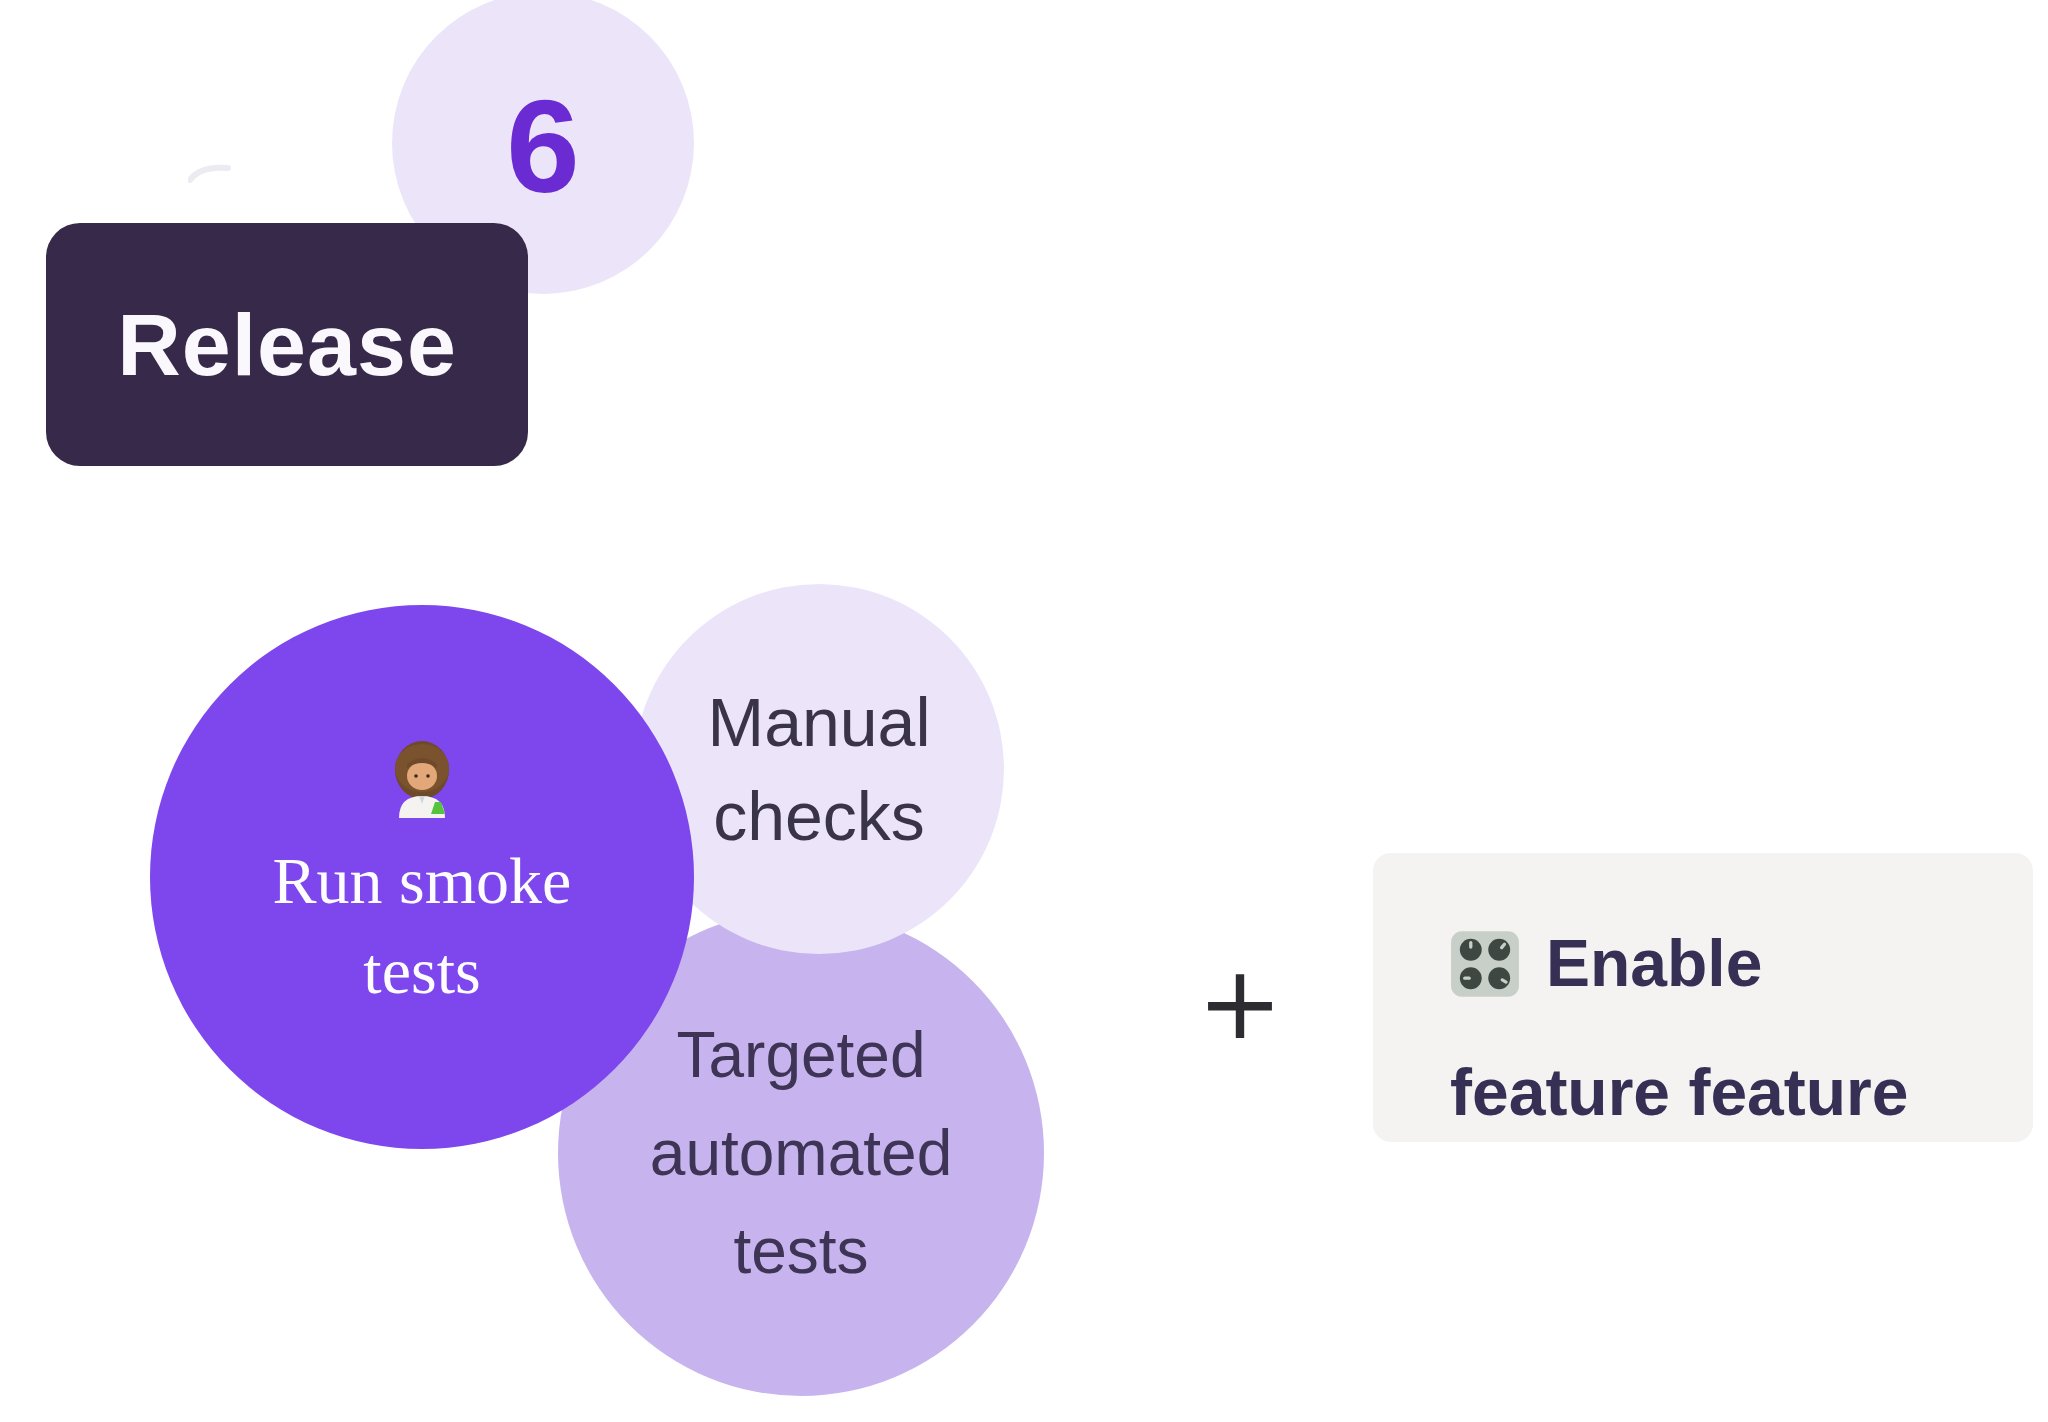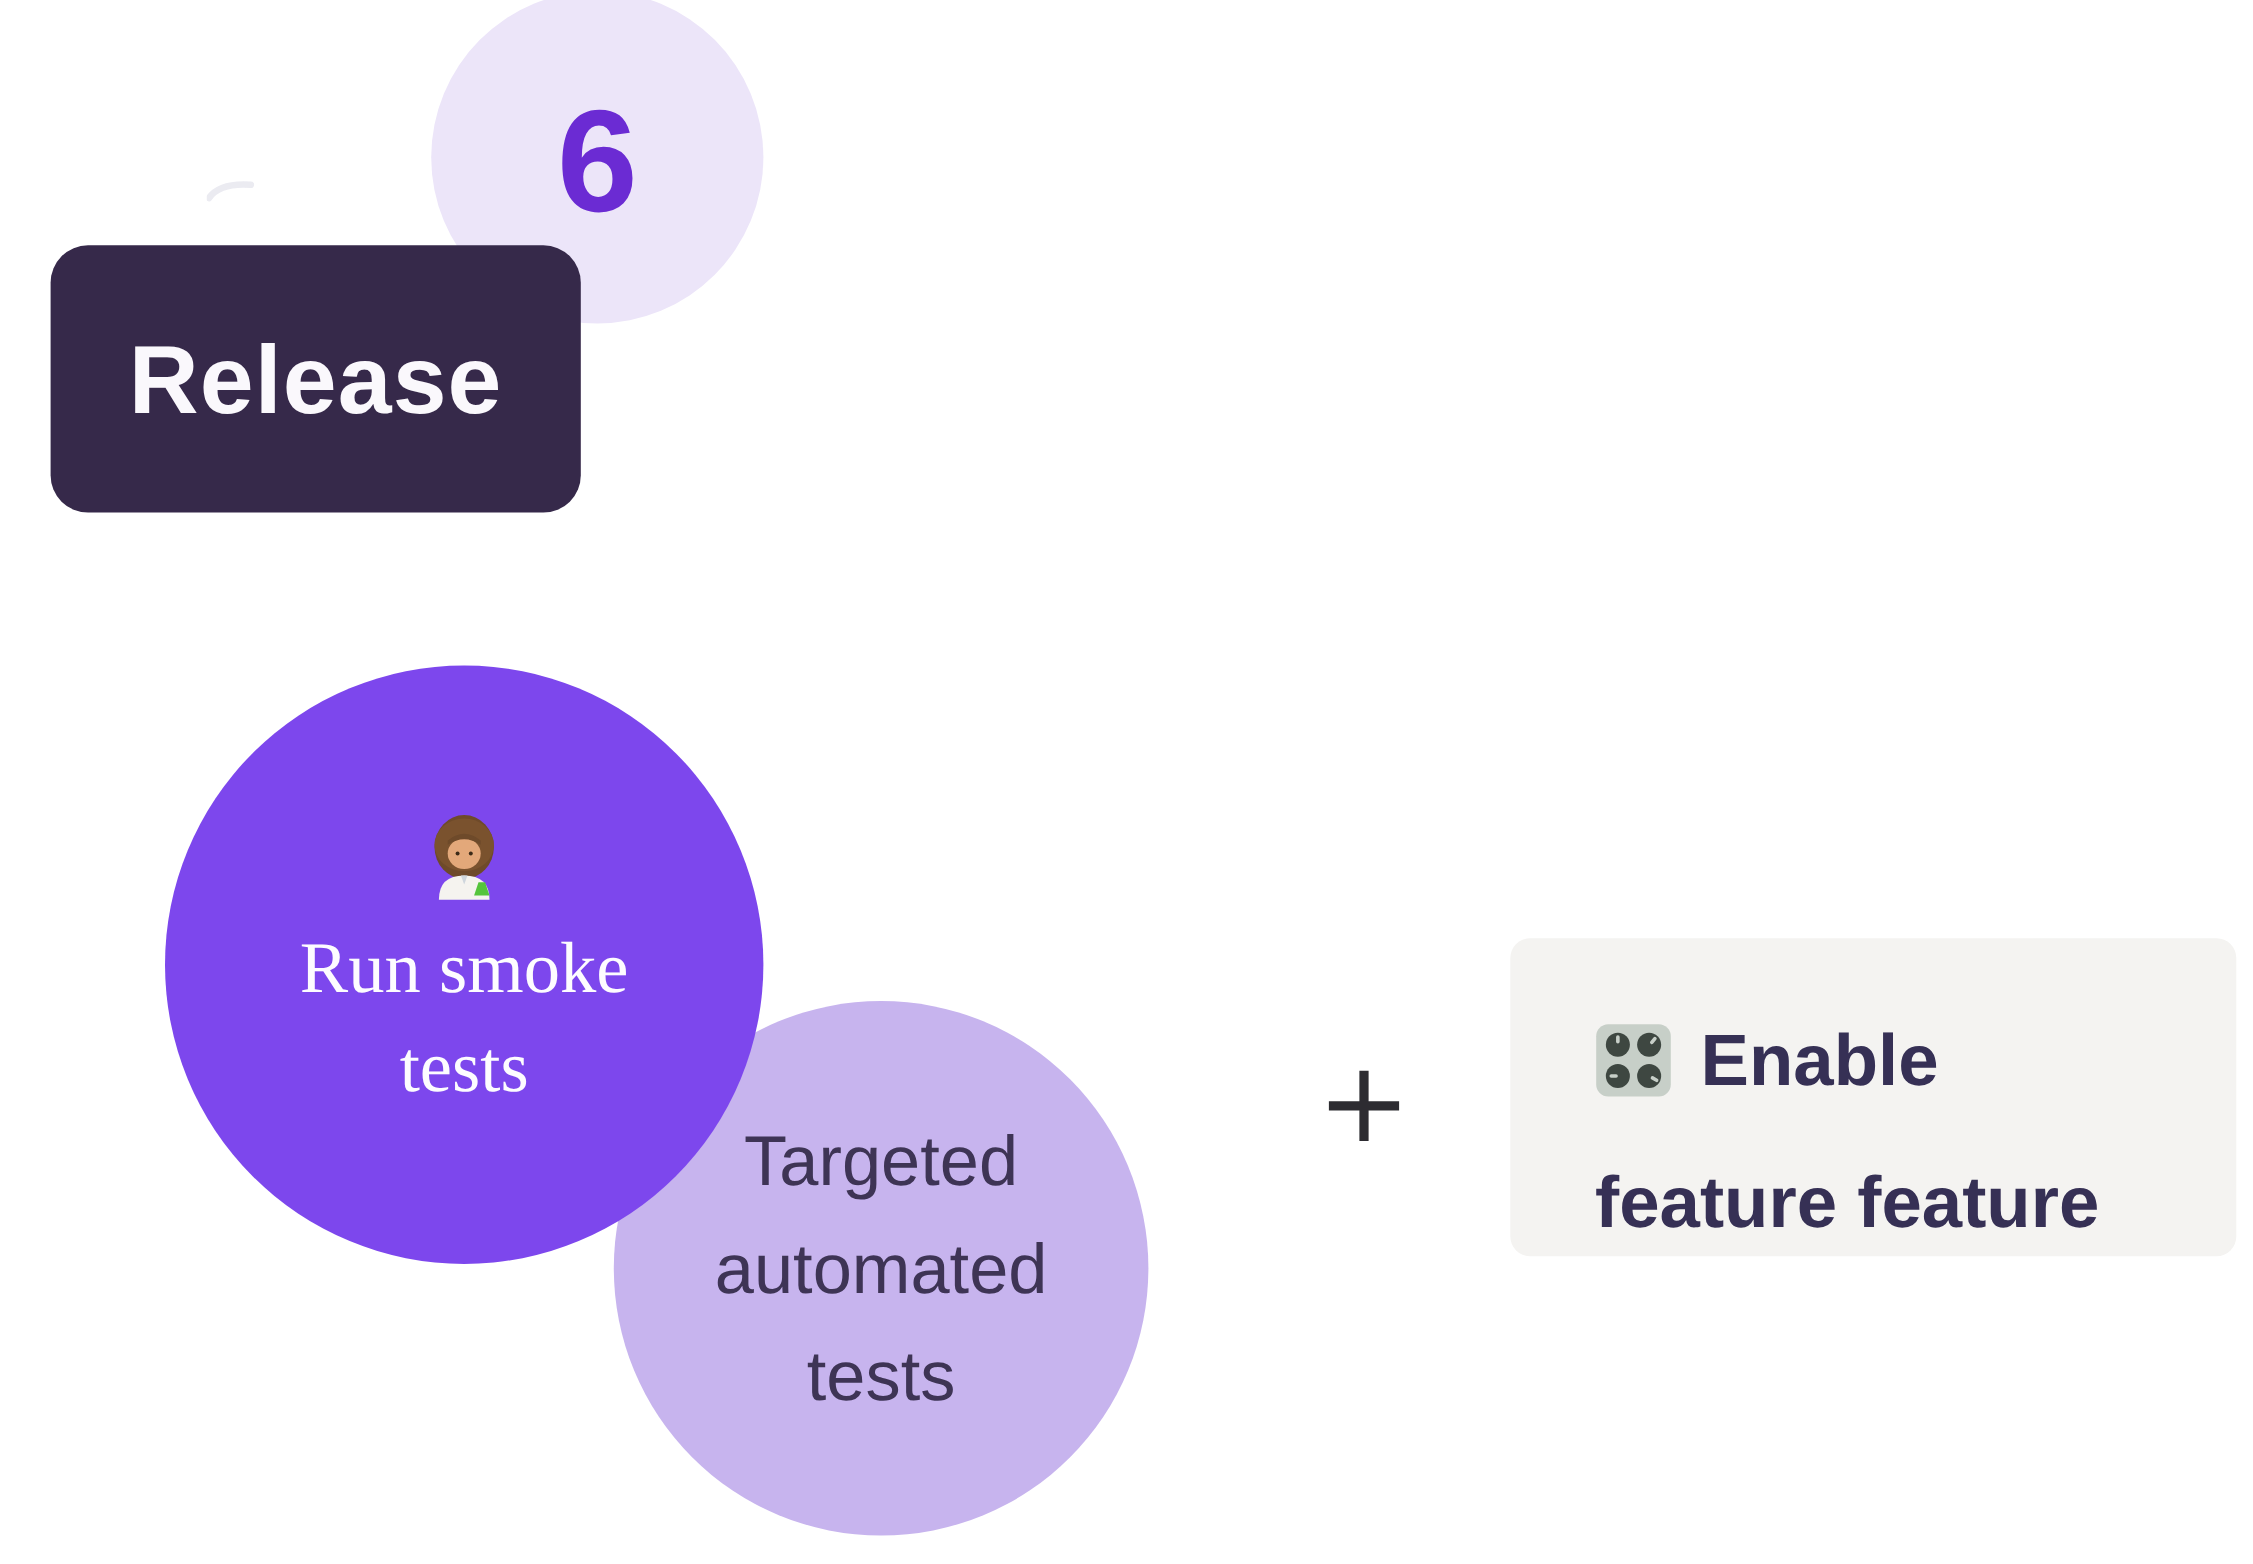--- a/index.html
+++ b/index.html
@@ -97,20 +97,24 @@
   <div class="abs release-pill">
     <span class="release-label">Release</span>
   </div>
 
   <div class="abs circle circle-targeted">
     <span class="line">Targeted</span>
     <span class="line">automated</span>
     <span class="line">tests</span>
   </div>
 
+  <div class="abs circle circle-manual">
+    <span class="line">Manual</span>
+    <span class="line">checks</span>
+  </div>
 
   <div class="abs circle circle-run">
     <div class="scientist-wrap">
       <svg width="66" height="82" viewBox="0 0 66 82">
 
         <ellipse cx="33" cy="32" rx="27" ry="29" fill="#6e4a2a"></ellipse>
         <ellipse cx="33" cy="30" rx="27" ry="24" fill="#7a522e"></ellipse>
 
         <ellipse cx="33" cy="38" rx="15" ry="14" fill="#e3a87a"></ellipse>
         <path d="M18 30 Q 33 20 48 30 L48 26 Q 33 14 18 26 Z" fill="#6e4a2a"></path>

